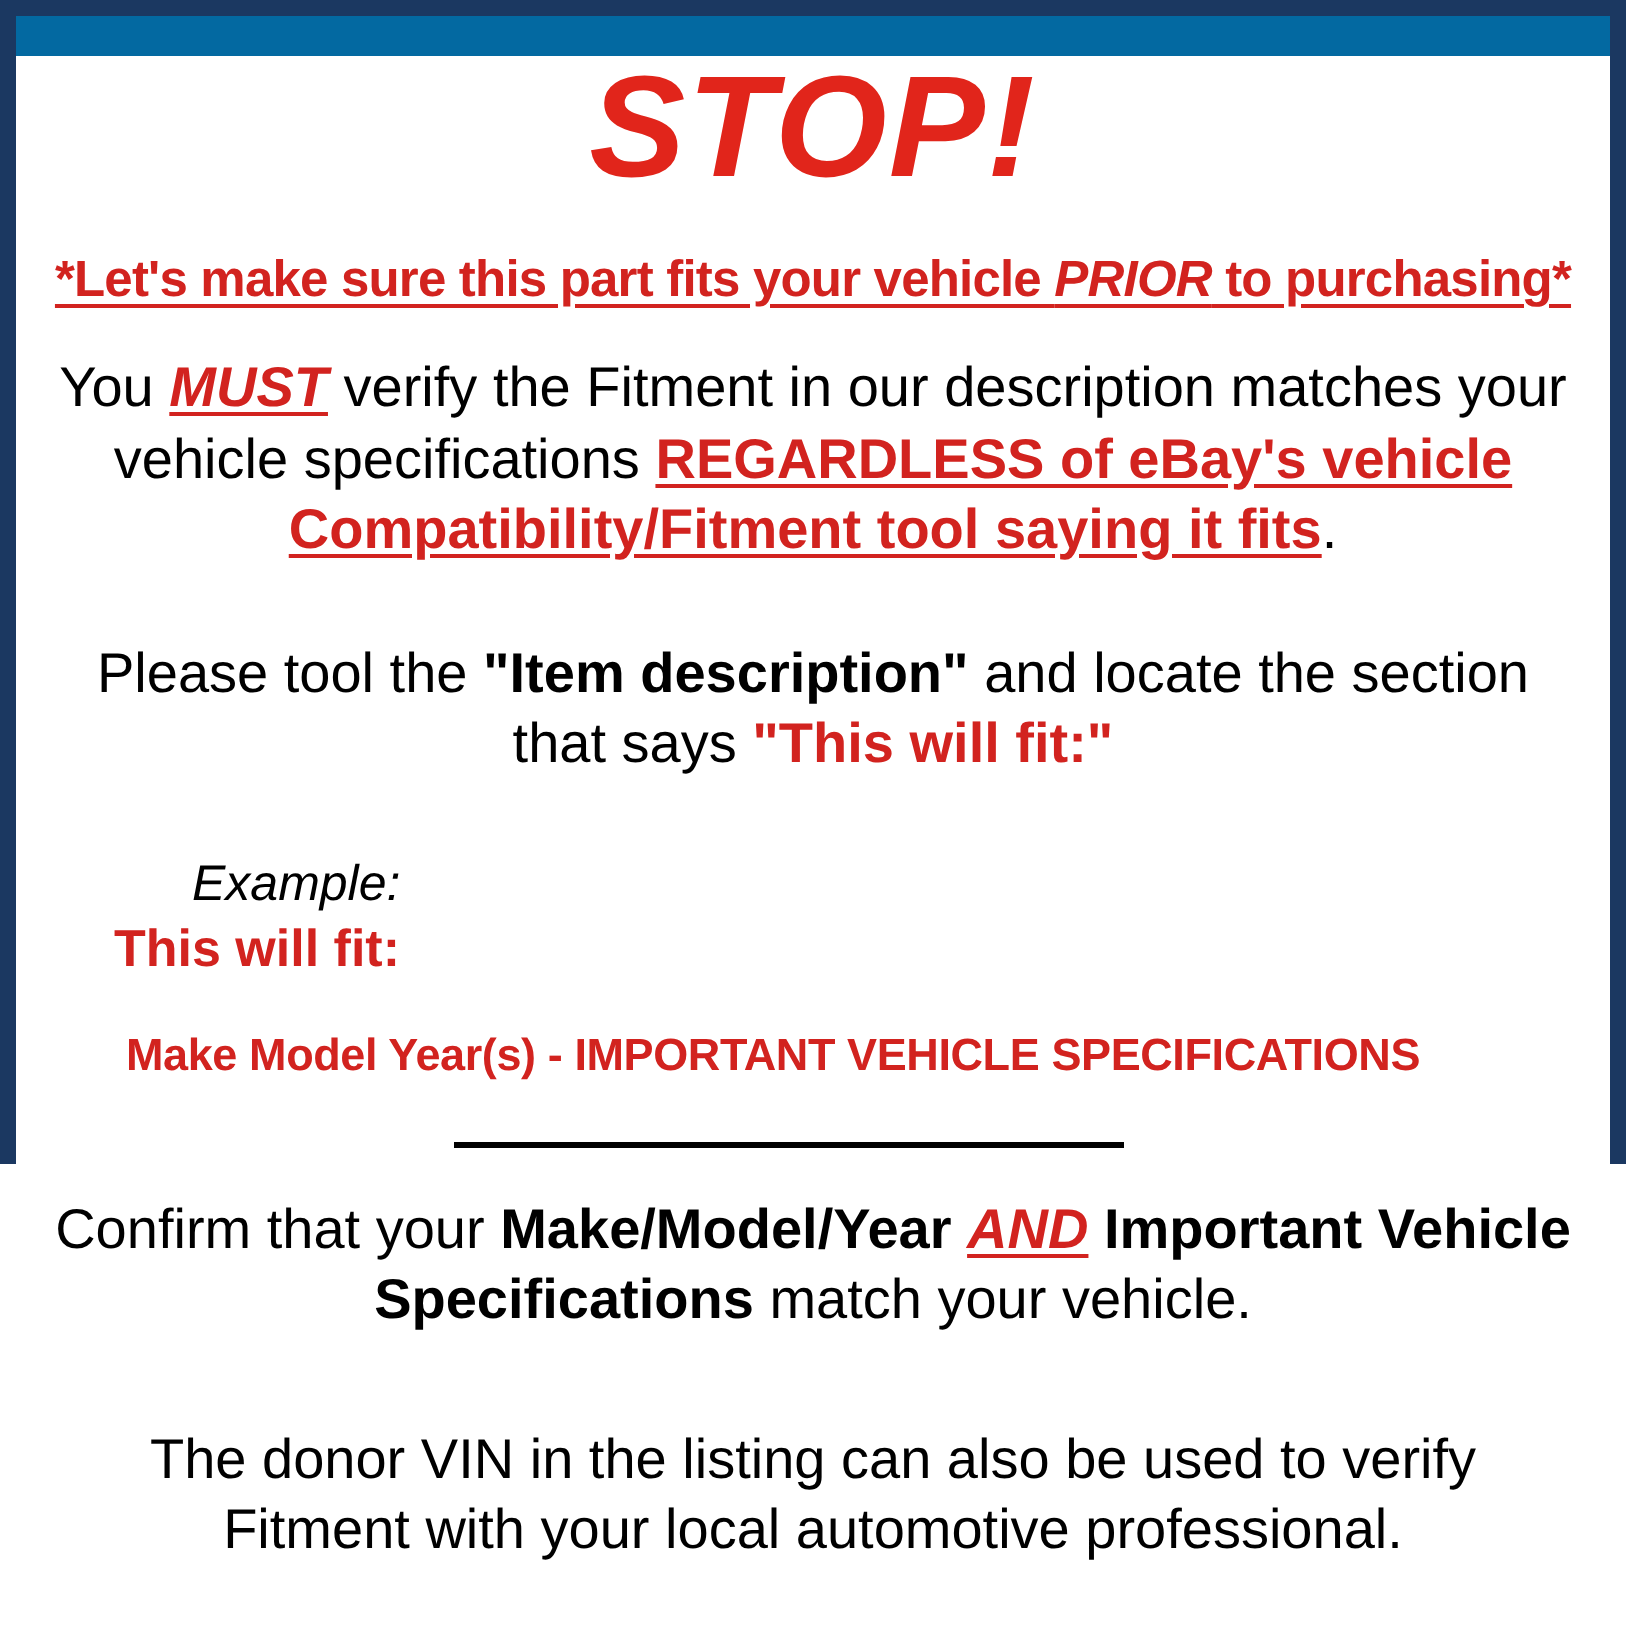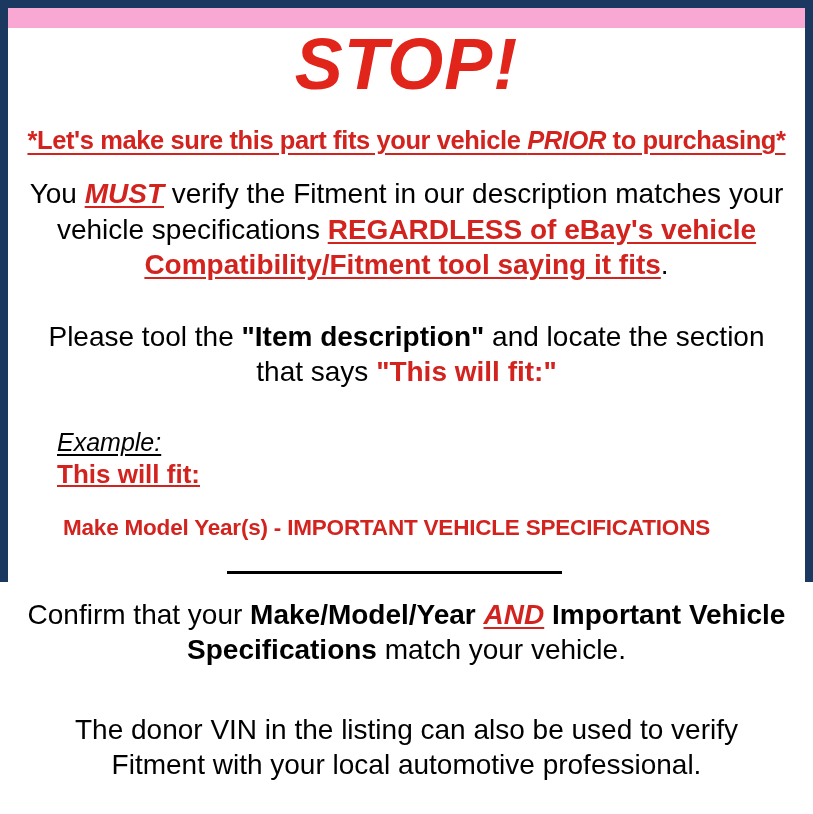--- a/index.html
+++ b/index.html
@@ -12,21 +12,21 @@
     height: 814px;
     overflow: hidden;
     font-family: "Liberation Sans", sans-serif;
   }
 
   #notice-card {
     position: relative;
     box-sizing: border-box;
     width: 813px;
     height: 582px;
-    background: #f9a8d4;
+    background: #0369a1;
     border: 8px solid #1b3861;
   }
 
   .inner {
     box-sizing: border-box;
     width: 100%;
     height: 100%;
     background: #ffffff;
     padding: 0 5px;
     text-align: center;
@@ -94,32 +94,31 @@
   .example-block {
     text-align: left;
     padding-left: 44px;
     margin-top: 38px;
   }
   .example-label {
     font-family: "Liberation Sans", sans-serif;
     font-style: italic;
     font-size: 25px;
     color: #000000;
-    text-decoration: underline;
     text-underline-offset: 3px;
     line-height: 1.15;
+    margin-left: 39px;
   }
   .example-fit {
     font-family: "Liberation Sans", sans-serif;
     font-weight: bold;
     font-size: 26px;
     color: #d2231f;
     line-height: 1.2;
     margin-top: 2px;
-    text-decoration: underline;
   }
   .example-spec {
     font-family: Liberation Sans, sans-serif;
     font-weight: bold;
     font-size: 22.5px;
     color: #d2231f;
     line-height: 1.2;
     margin-top: 24px;
     letter-spacing: -0.2px;
     padding-left: 6px;

